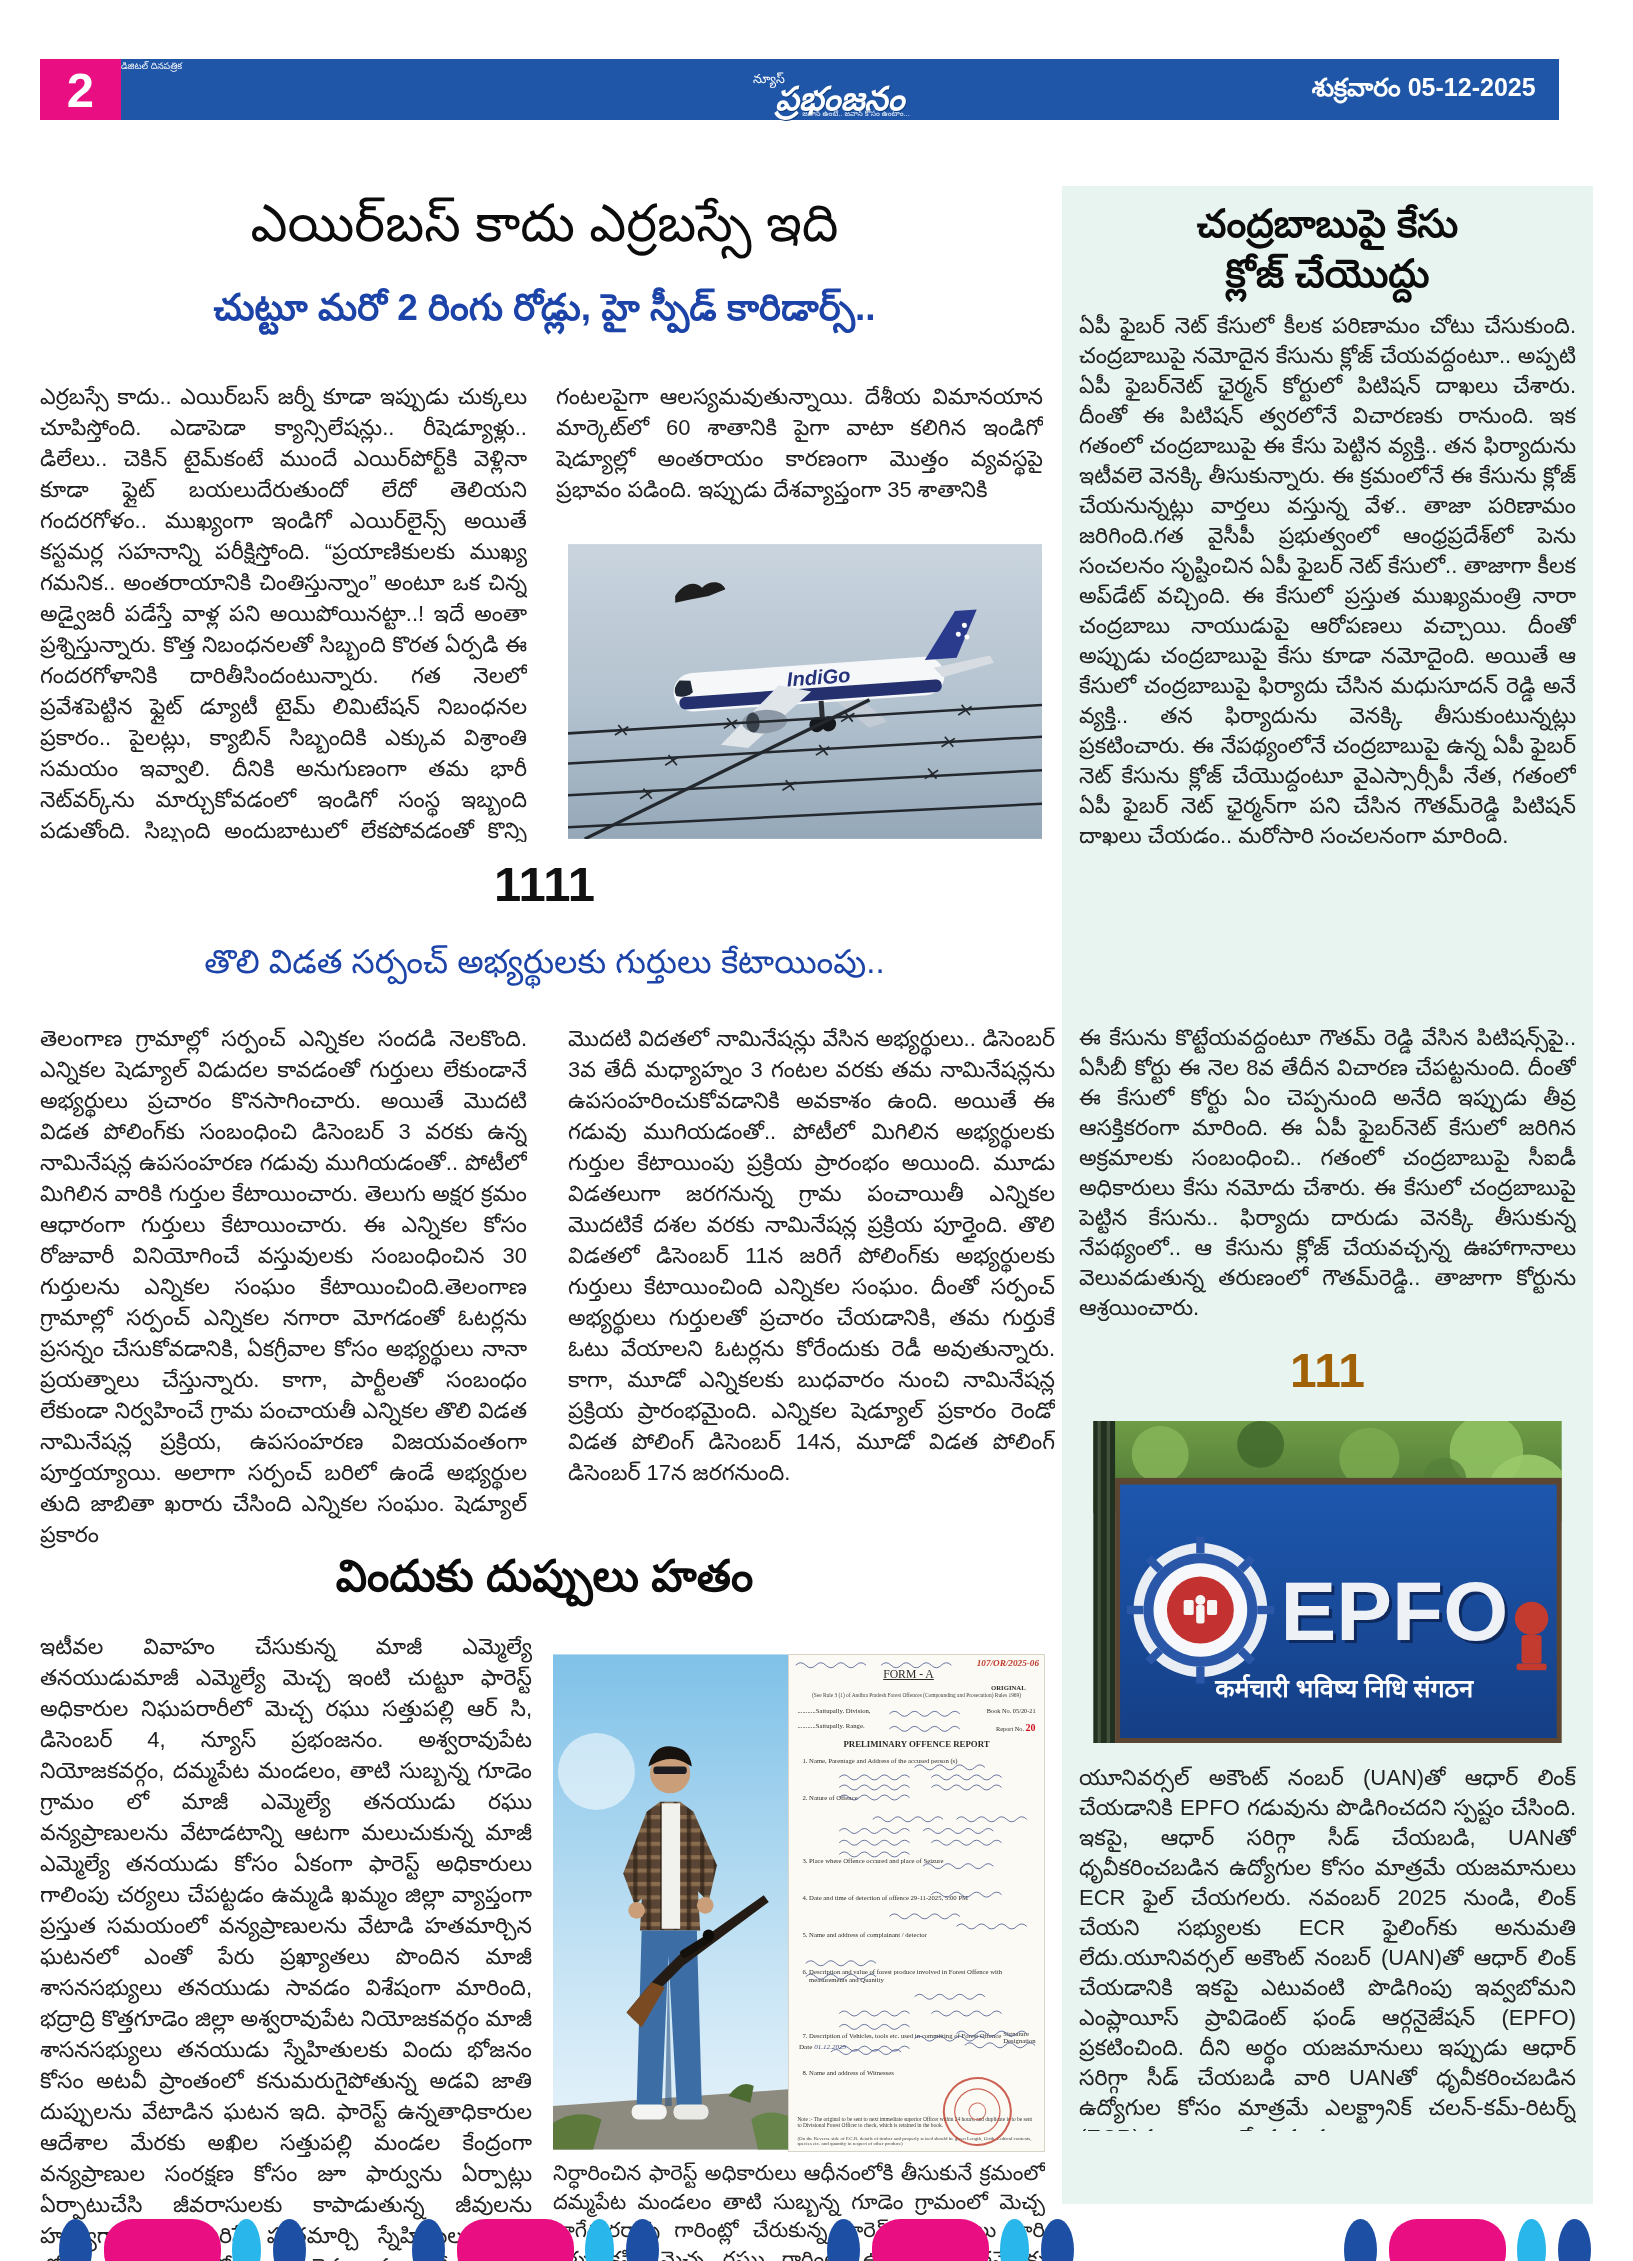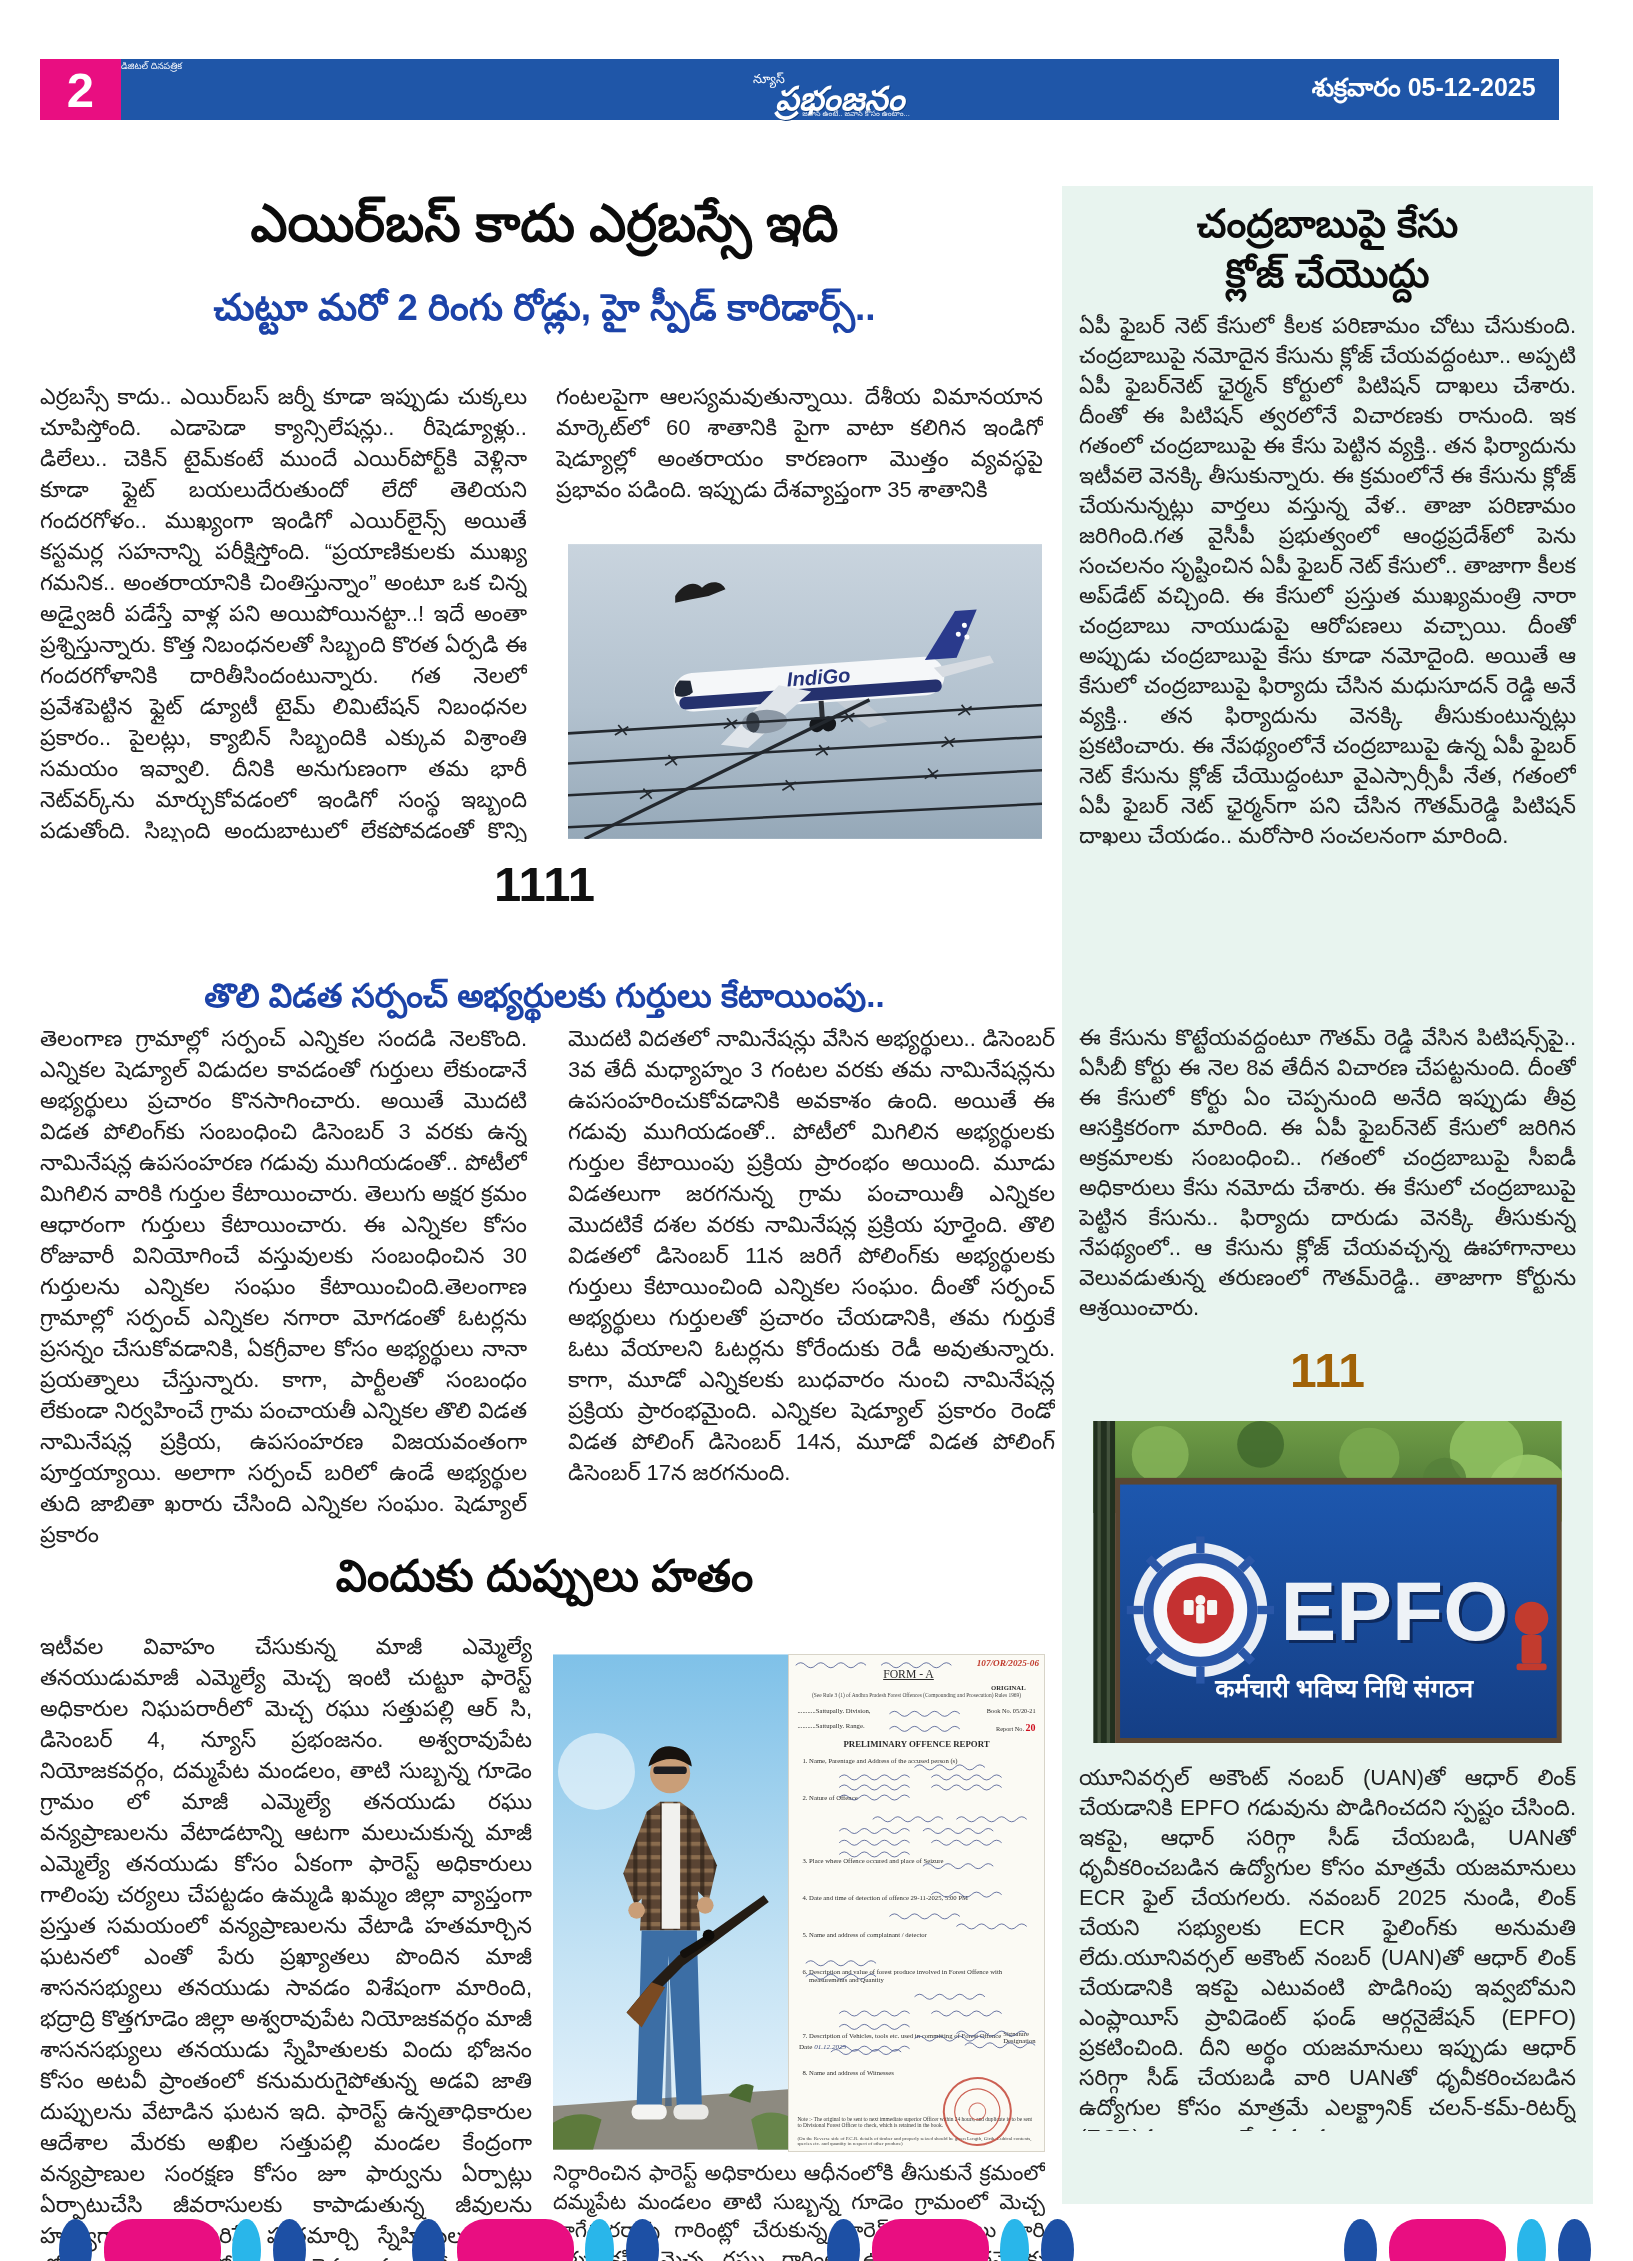--- a/index.html
+++ b/index.html
@@ -10,24 +10,24 @@
            color:#fff;font-size:49px;font-weight:800;display:flex;align-items:center;justify-content:center;}
   .mastband{position:absolute;left:121px;top:59px;width:1438px;height:61px;background:#1f56a8;color:#fff;}
   .mast-kicker{position:absolute;left:0;right:0;top:1.7px;text-align:left;font-size:9.2px;opacity:.95;}
   .mast-news{position:absolute;left:0;right:142px;top:12.6px;text-align:center;font-size:12.6px;font-weight:400;}
   .mast-title{position:absolute;left:0;right:0;top:23.4px;text-align:center;font-size:33px;line-height:33px;
               font-weight:800;font-style:italic;text-shadow:0.8px 0.8px 0 #0e3a7a;}
   .mast-tagline{position:absolute;left:0;right:0;bottom:0px;text-align:center;font-size:7.5px;opacity:.9;padding-left:32px;}
   .mast-date{position:absolute;right:23.4px;top:50%;transform:translateY(-50%);font-size:25px;font-weight:800;}
   
   .h1{position:absolute;left:40px;top:186px;width:1009px;text-align:center;font-size:52px;line-height:74px;
-      font-weight:700;color:#0c0c0c;white-space:nowrap;}
+      font-weight:400;color:#0c0c0c;white-space:nowrap;}
   .h2{position:absolute;left:40px;top:283px;width:1009px;text-align:center;font-size:37px;line-height:50px;
       font-weight:800;color:#1c43a8;white-space:nowrap;}
-  .h3{position:absolute;left:40px;top:977px;width:1009px;text-align:center;font-size:33px;font-weight:700;color:#1c43a8;}
+  .h3{position:absolute;left:40px;top:943px;width:1009px;text-align:center;font-size:33px;font-weight:400;color:#1c43a8;}
   .h4{position:absolute;left:40px;top:1551px;width:1009px;text-align:center;font-size:44px;font-weight:900;color:#0c0c0c;}
   .divider{position:absolute;left:40px;top:856px;width:1009px;text-align:center;font-size:49px;font-weight:900;color:#111;}
   
   .col{position:absolute;font-size:22px;line-height:31px;text-align:justify;color:#222;overflow:hidden;}
   .a1c1{left:40px;top:381px;width:487px;height:461px;}
   .a1c2{left:556px;top:381px;width:487px;height:157px;}
   .a2c1{left:40px;top:1023px;width:487px;height:526px;}
   .a2c2{left:568px;top:1023px;width:487px;height:496px;}
   .a3c1{left:40px;top:1631px;width:492px;height:630px;}
   .caption{left:553px;top:2159px;width:492px;height:102px;font-size:21px;line-height:28.5px;}

